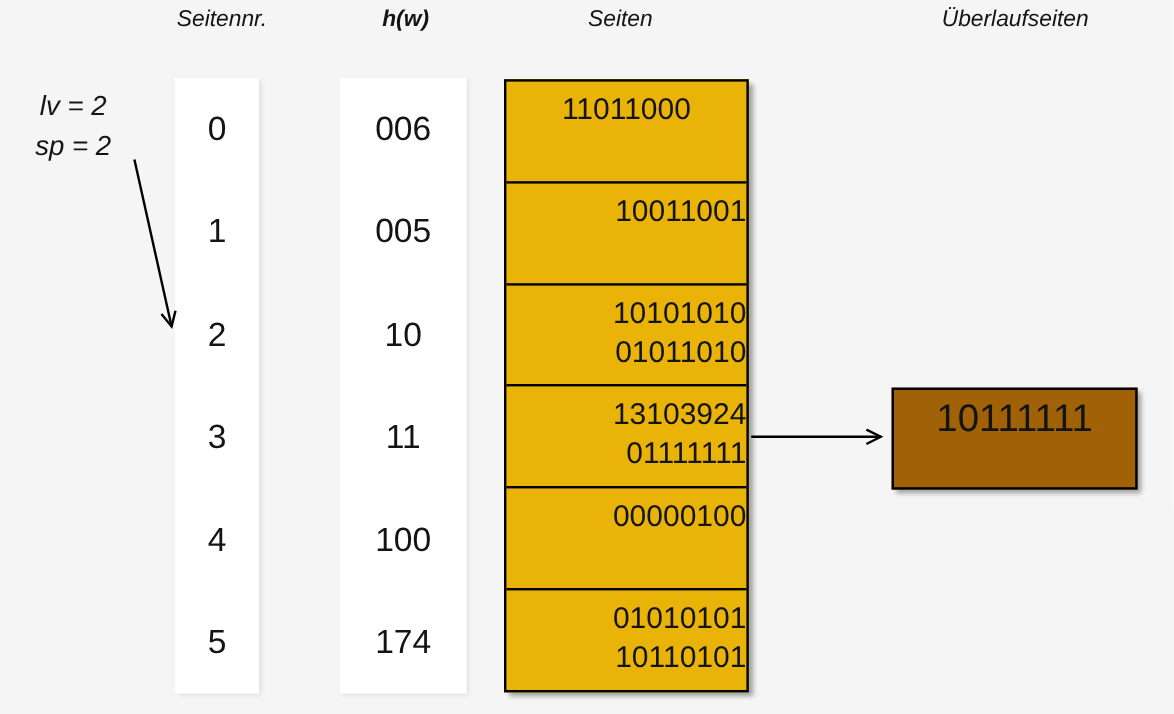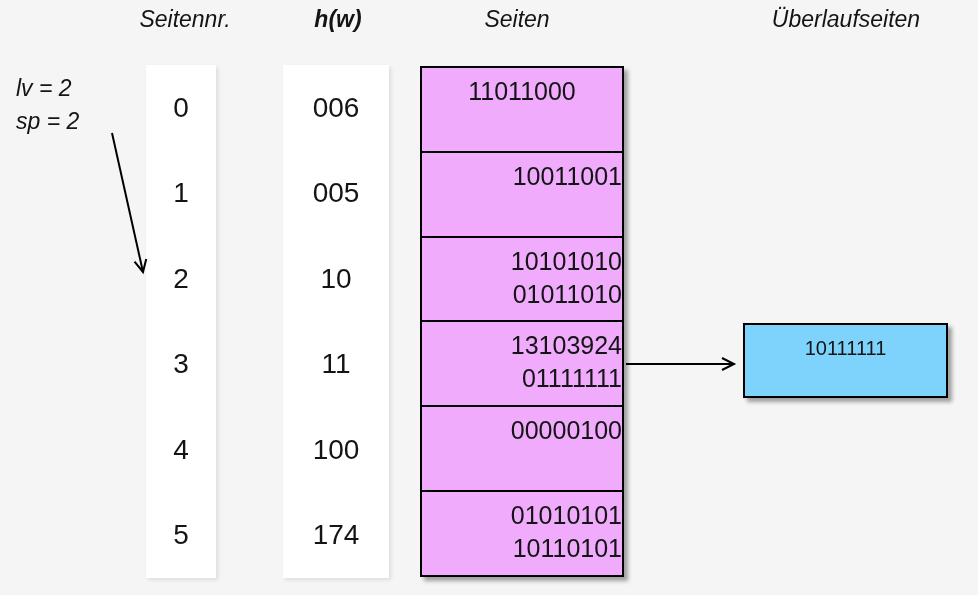--- a/index.html
+++ b/index.html
@@ -10,33 +10,34 @@
     background: #f5f5f5;
     font-family: "Liberation Sans", sans-serif;
     color: #141414;
     overflow: hidden;
   }
   .hdr {
     position: absolute;
     top: 6px;
     transform: translateX(-50%);
     font-style: italic;
-    font-size: 23px;
+    font-size: 19px;
     white-space: nowrap;
   }
   .hdr-seitennr { left: 185px; }
   .hdr-hw       { left: 338px; font-weight: bold; }
   .hdr-seiten   { left: 517px; }
   .hdr-ueber    { left: 846px; }
 
   .annotation {
     position: absolute;
     left: 16px;
     top: 72px;
     width: 90px;
+    text-align: center;
     font-style: italic;
     font-size: 23px;
     line-height: 33px;
     white-space: nowrap;
   }
 
   .strip {
     position: absolute;
     top: 65px;
     height: 513px;
@@ -55,49 +56,49 @@
     font-size: 28px;
   }
 
   .pages-table {
     position: absolute;
     left: 420px;
     top: 66px;
     width: 204px;
     height: 511px;
     box-sizing: border-box;
-    background: #f0abfc;
+    background: #eab308;
     border: 2px solid #000;
     box-shadow: 4px 4px 4px rgba(0,0,0,0.35);
     display: flex;
     flex-direction: column;
   }
   .pages-table .cell {
     flex: 1;
     text-align: center;
     padding-top: 7px;
     font-size: 25px;
     line-height: 33px;
     box-sizing: border-box;
   }
   .pages-table .cell + .cell { border-top: 2px solid #000; text-align: right; }
 
   .overflow-box {
     position: absolute;
     left: 743px;
     top: 323px;
     width: 205px;
-    height: 75px;
+    height: 85px;
     box-sizing: border-box;
-    background: #7dd3fc;
+    background: #a16207;
     border: 2px solid #000;
     box-shadow: 4px 4px 4px rgba(0,0,0,0.35);
     text-align: center;
     padding-top: 7px;
-    font-size: 20px;
+    font-size: 32px;
     line-height: 33px;
   }
 
   .arrows {
     position: absolute;
     left: 0; top: 0;
     width: 978px;
     height: 595px;
     pointer-events: none;
   }

